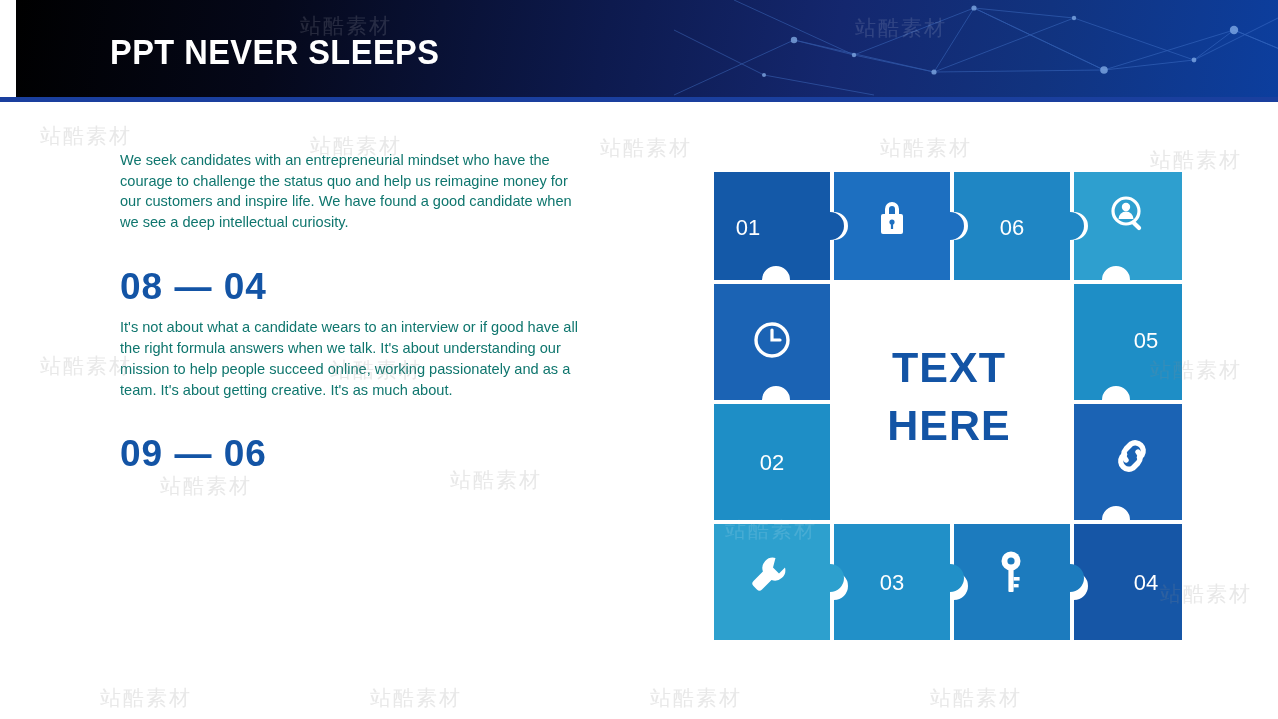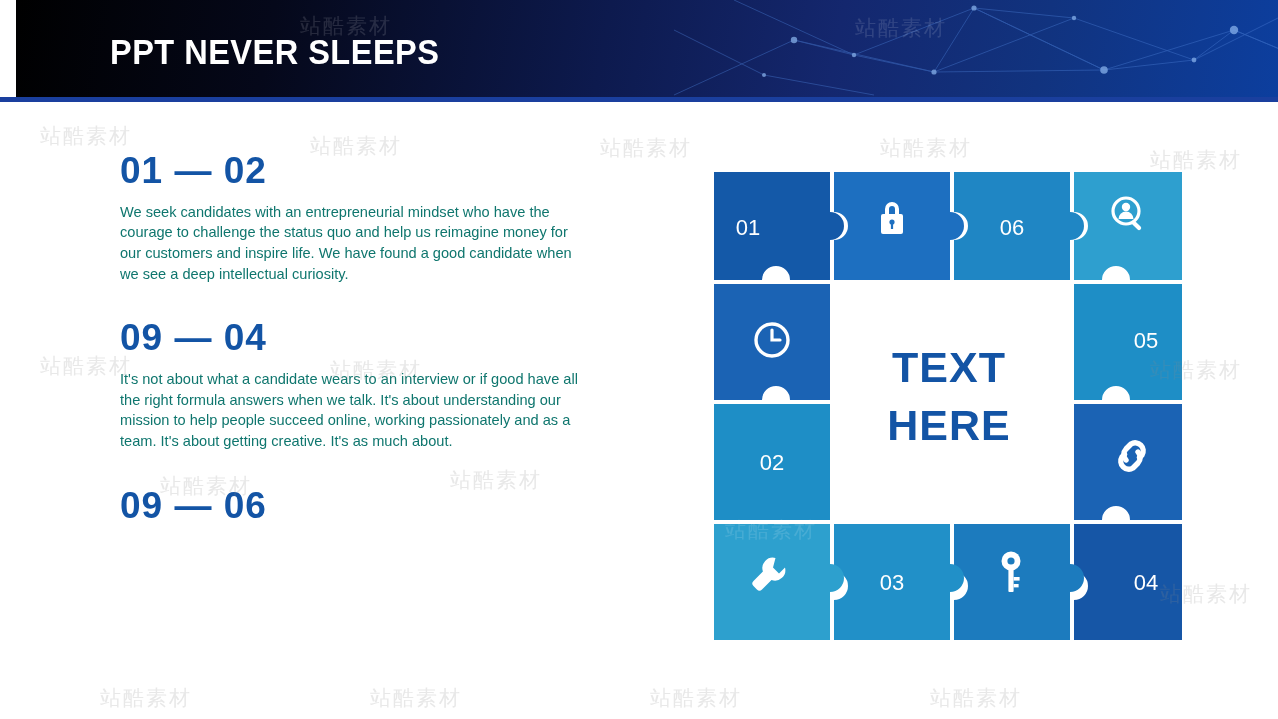--- a/index.html
+++ b/index.html
@@ -148,25 +148,24 @@
         <circle cx="400" cy="18" r="2.2"></circle>
         <circle cx="90" cy="75" r="2.0"></circle>
       </g>
     </svg>
     <div class="header-title">PPT NEVER SLEEPS</div>
   </div>
   <div class="header-underline"></div>
 
   <div class="left-col">
     <div class="block">
-      <div class="block-heading">01 — 02</div>
       <div class="block-body">We seek candidates with an entrepreneurial mindset who have the courage to challenge the status quo and help us reimagine money for our customers and inspire life. We have found a good candidate when we see a deep intellectual curiosity.</div>
     </div>
     <div class="block">
-      <div class="block-heading">09 — 04</div>
+      <div class="block-heading">08 — 04</div>
       <div class="block-body">It's not about what a candidate wears to an interview or if good have all the right formula answers when we talk. It's about understanding our mission to help people succeed online, working passionately and as a team. It's about getting creative. It's as much about.</div>
     </div>
     <div class="block">
       <div class="block-heading">09 — 06</div>
     </div>
   </div>
 
   <div class="puzzle">
     <svg width="473" height="473" viewBox="0 0 473 473">
       <defs>

